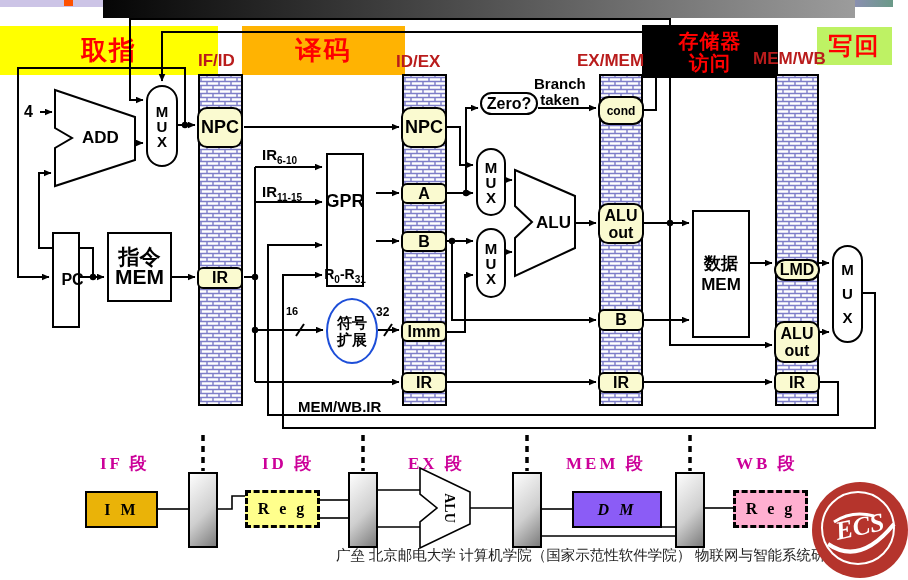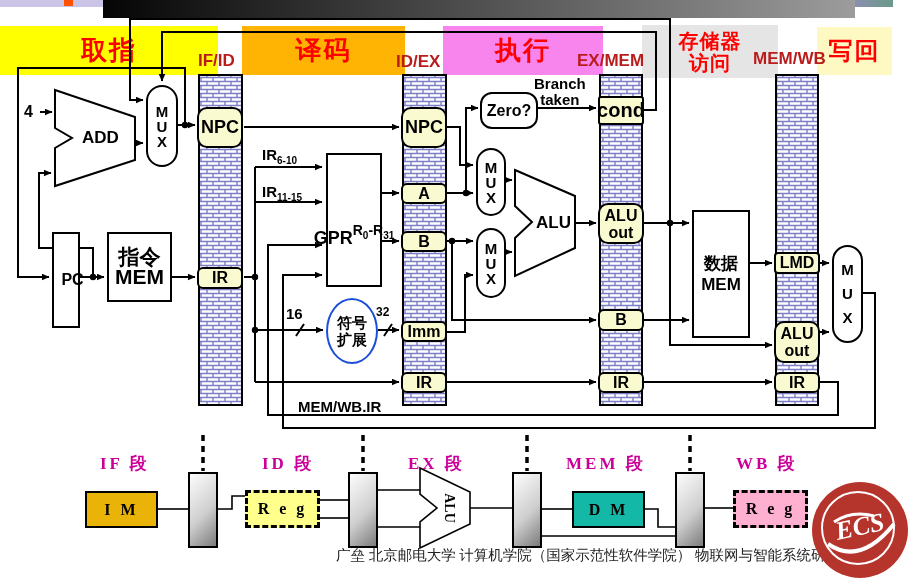--- a/index.html
+++ b/index.html
@@ -10,23 +10,23 @@
   .lavbar{left:0;top:0;width:103px;height:7px;background:#ccc4e6;z-index:1;}
   .redtick{left:64px;top:0;width:9px;height:6px;background:#ff5100;z-index:2;}
   .gradbar{left:103px;top:0;width:752px;height:18px;background:linear-gradient(to right,#050505,#9c9c9c);z-index:1;}
   .tealbar{left:855px;top:0;width:38px;height:7px;background:linear-gradient(to right,#8a8fb0,#6a9a88);z-index:1;}
   
   .band{z-index:1;display:flex;align-items:center;justify-content:center;
         color:#ff0000;font-weight:bold;font-size:26px;letter-spacing:2px;}
   .band-fetch{left:0;top:26px;width:218px;height:49px;background:#ffff00;}
   .band-decode{left:242px;top:26px;width:163px;height:49px;background:#ffb302;}
   .band-exec{left:443px;top:26px;width:160px;height:49px;background:#f884ee;}
-  .band-mem{left:642px;top:25px;width:136px;height:53px;background:#e5e5e5;
+  .band-mem{left:642px;top:25px;width:136px;height:53px;background:#000000;
             font-size:20px;line-height:22px;letter-spacing:1px;}
-  .band-wb{left:817px;top:27px;width:75px;height:48px;background:#fef9c3;font-size:24px;}
+  .band-wb{left:817px;top:27px;width:75px;height:38px;background:#bef264;font-size:24px;}
   .pre{white-space:pre-line;text-align:center;}
   
   .reglab{z-index:3;color:#b91c1c;font-weight:bold;font-size:17px;}
   
   #wires{position:absolute;left:0;top:0;z-index:2;}
   
   .box{z-index:3;background:#fff;border:2px solid #000;display:flex;align-items:center;
        justify-content:center;font-weight:bold;color:#000;box-sizing:border-box;}
   .ybox{z-index:3;background:#fafad0;border:2px solid #000;border-radius:8px;display:flex;
         align-items:center;justify-content:center;font-weight:bold;color:#000;box-sizing:border-box;}
@@ -70,23 +70,20 @@
   <div class="abs lavbar"></div>
   <div class="abs redtick"></div>
   <div class="abs gradbar"></div>
   <div class="abs tealbar"></div>
 
   <div class="abs band band-decode">
     <span>译码</span>
   </div>
   <div class="abs band band-fetch">
     <span>取指</span>
-  </div>
-  <div class="abs band band-exec">
-    <span>执行</span>
   </div>
   <div class="abs band band-mem">
     <span class="pre">存储器
 访问</span>
   </div>
   <div class="abs band band-wb">
     <span>写回</span>
   </div>
 
   <span class="abs reglab" style="left:198px;top:51px;">IF/ID</span>
@@ -212,25 +209,25 @@
 
   <div class="abs ybox" style="left:197px;top:107px;width:46px;height:41px;font-size:18px;border-radius:10px;">
     <span>NPC</span>
   </div>
   <div class="abs ybox" style="left:197px;top:267px;width:46px;height:22px;font-size:16px;border-radius:6px;">
     <span>IR</span>
   </div>
 
   <span class="abs lbl" style="left:262px;top:146px;font-size:15px;text-align:center;"><span>IR</span><sub>6-10</sub></span>
   <span class="abs lbl" style="left:262px;top:183px;font-size:15px;"><span>IR</span><sub>11-15</sub></span>
-  <div class="abs box" style="left:326px;top:153px;width:56px;height:134px;justify-content:center;">
+  <div class="abs box" style="left:326px;top:153px;width:38px;height:134px;flex-direction:column;justify-content:space-between;">
     <span style="font-size:18px;margin-top:36px;">GPR</span>
     <span style="font-size:14px;margin-top:23px;white-space:nowrap;"><span>R</span><sub>0</sub><span>-R</span><sub>31</sub></span>
   </div>
-  <span class="abs lbl" style="left:286px;top:305px;font-size:15px;">16</span>
+  <span class="abs lbl" style="left:286px;top:305px;font-size:11px;">16</span>
   <span class="abs lbl" style="left:376px;top:305px;font-size:12px;">32</span>
   <div class="abs ellipse" style="left:326px;top:298px;width:52px;height:66px;">
     <span class="pre">符号
 扩展</span>
   </div>
 
   <div class="abs ybox" style="left:401px;top:107px;width:46px;height:41px;font-size:18px;border-radius:10px;">
     <span>NPC</span>
   </div>
   <div class="abs ybox" style="left:401px;top:183px;width:46px;height:21px;font-size:16px;border-radius:6px;">
@@ -240,57 +237,57 @@
     <span>B</span>
   </div>
   <div class="abs ybox" style="left:401px;top:321px;width:46px;height:21px;font-size:16px;border-radius:6px;">
     <span>Imm</span>
   </div>
   <div class="abs ybox" style="left:401px;top:372px;width:46px;height:21px;font-size:16px;border-radius:6px;">
     <span>IR</span>
   </div>
   <span class="abs lbl" style="left:298px;top:398px;font-size:15px;">MEM/WB.IR</span>
 
-  <div class="abs box" style="left:480px;top:92px;width:58px;height:37px;font-size:16px;border-radius:12px;">
+  <div class="abs box" style="left:480px;top:92px;width:58px;height:23px;font-size:16px;border-radius:12px;">
     <span>Zero?</span>
   </div>
   <span class="abs lbl pre" style="left:534px;top:76px;font-size:15px;line-height:16px;">Branch
 taken</span>
   <div class="abs pill" style="left:476px;top:148px;width:30px;height:68px;">
     <span class="pre">M
 U
 X</span>
   </div>
   <div class="abs pill" style="left:476px;top:228px;width:30px;height:70px;">
     <span class="pre">M
 U
 X</span>
   </div>
   <span class="abs shapetxt" style="left:536px;top:213px;">ALU</span>
 
-  <div class="abs ybox" style="left:598px;top:96px;width:46px;height:29px;font-size:20px;border-radius:3px;">
+  <div class="abs ybox" style="left:598px;top:96px;width:46px;height:29px;font-size:12px;border-radius:11px;">
     <span>cond</span>
   </div>
   <div class="abs ybox" style="left:598px;top:203px;width:46px;height:41px;font-size:16px;line-height:17px;border-radius:10px;">
     <span class="pre">ALU
 out</span>
   </div>
   <div class="abs ybox" style="left:598px;top:309px;width:46px;height:22px;font-size:16px;border-radius:6px;">
     <span>B</span>
   </div>
   <div class="abs ybox" style="left:598px;top:372px;width:46px;height:21px;font-size:16px;border-radius:6px;">
     <span>IR</span>
   </div>
 
   <div class="abs box" style="left:692px;top:210px;width:58px;height:128px;font-size:17px;line-height:21px;">
     <span class="pre">数据
 MEM</span>
   </div>
 
-  <div class="abs ybox" style="left:774px;top:252px;width:46px;height:22px;font-size:16px;border-radius:4px;">
+  <div class="abs ybox" style="left:774px;top:259px;width:46px;height:22px;font-size:16px;border-radius:11px;">
     <span>LMD</span>
   </div>
   <div class="abs ybox" style="left:774px;top:321px;width:46px;height:42px;font-size:16px;line-height:17px;border-radius:10px;">
     <span class="pre">ALU
 out</span>
   </div>
   <div class="abs ybox" style="left:774px;top:372px;width:46px;height:21px;font-size:16px;border-radius:6px;">
     <span>IR</span>
   </div>
 
@@ -311,21 +308,21 @@
   <div class="abs latch" style="left:512px;top:472px;width:30px;height:76px;"></div>
   <div class="abs latch" style="left:675px;top:472px;width:30px;height:76px;"></div>
 
   <div class="abs serifbox" style="left:85px;top:491px;width:73px;height:37px;background:#eab308;">
     <span>I M</span>
   </div>
   <div class="abs serifbox dashbox" style="left:245px;top:490px;width:75px;height:38px;background:#ffff8c;">
     <span>R e g</span>
   </div>
   <span class="abs balu-txt" style="left:434px;top:500px;">ALU</span>
-  <div class="abs serifbox" style="left:572px;top:491px;width:73px;height:37px;background:#14b8a6;">
+  <div class="abs serifbox" style="left:572px;top:491px;width:90px;height:37px;background:#8b5cf6;font-style:italic;">
     <span>D M</span>
   </div>
   <div class="abs serifbox dashbox" style="left:733px;top:490px;width:75px;height:38px;background:#ffafd0;">
     <span>R e g</span>
   </div>
 
   <span class="abs caption" style="left:336px;top:546px;">广垒 北京邮电大学 计算机学院（国家示范性软件学院） 物联网与智能系统研究中心</span>
   <div class="abs logo">
     <div class="logoring"></div>
     <svg width="96" height="96" style="position:absolute;left:0;top:0;">

